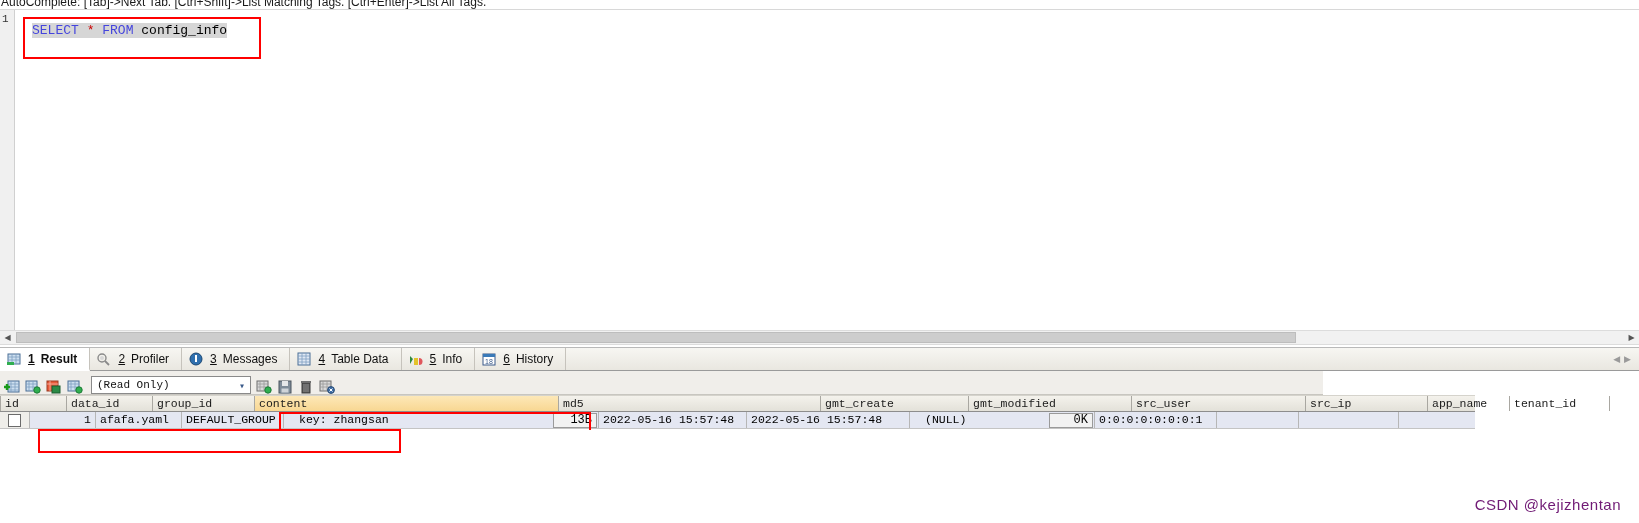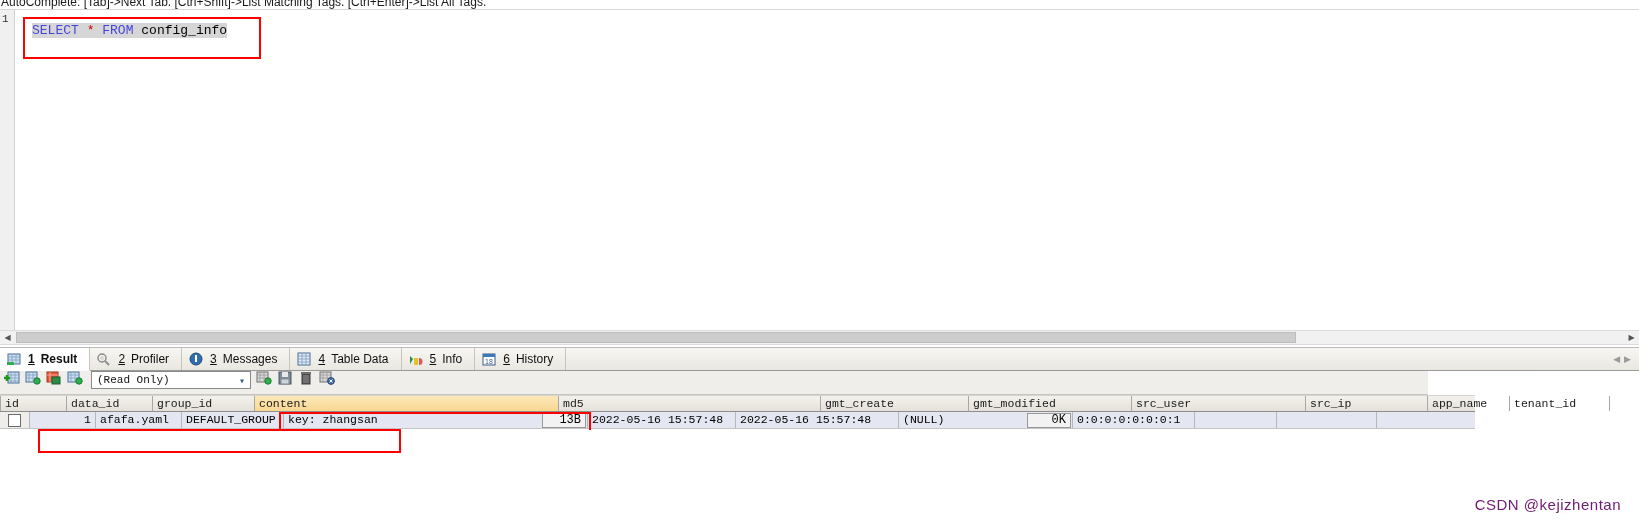--- a/index.html
+++ b/index.html
@@ -173,27 +173,27 @@
     background: linear-gradient(180deg,#f7f6f2 0%, #e9e7e0 100%);
   }
 
   
   .ico { display: inline-block; width: 16px; height: 14px; position: relative; flex: 0 0 auto; }
 
   
   .gridtoolbar {
     position: absolute;
     left: 0; top: 371px;
-    width: 1428px;
+    width: 1323px;
     height: 24px;
     background: #f0eeea;
     border-bottom: 1px solid #c8c6c0;
     box-sizing: border-box;
     display: flex;
-    align-items: flex-start;
+    align-items: flex-end;
     gap: 5px;
     padding: 0 4px;
   }
   .readonly-select {
     width: 160px;
     height: 18px;
     background: #ffffff;
     border: 1px solid #8a8a8a;
     box-sizing: border-box;
     font-family: "Liberation Mono", monospace;
@@ -255,21 +255,21 @@
     color: #000;
     padding-left: 4px;
     line-height: 16px;
     box-sizing: border-box;
     overflow: hidden;
     white-space: nowrap;
     display: flex;
     align-items: center;
   }
   .grid-row .c.num { justify-content: flex-end; padding-right: 4px; }
-  .grid-row .c.withbadge { justify-content: space-between; padding-right: 0; }
+  .grid-row .c.withbadge { justify-content: space-between; padding-right: 0; margin-left: 11px; }
   .badge {
     display: inline-block;
     min-width: 34px;
     text-align: right;
     background: #f2f2f2;
     border: 1px solid #9a9a9a;
     font-family: "Liberation Mono", monospace;
     font-size: 12px;
     padding: 0 4px;
     line-height: 13px;

